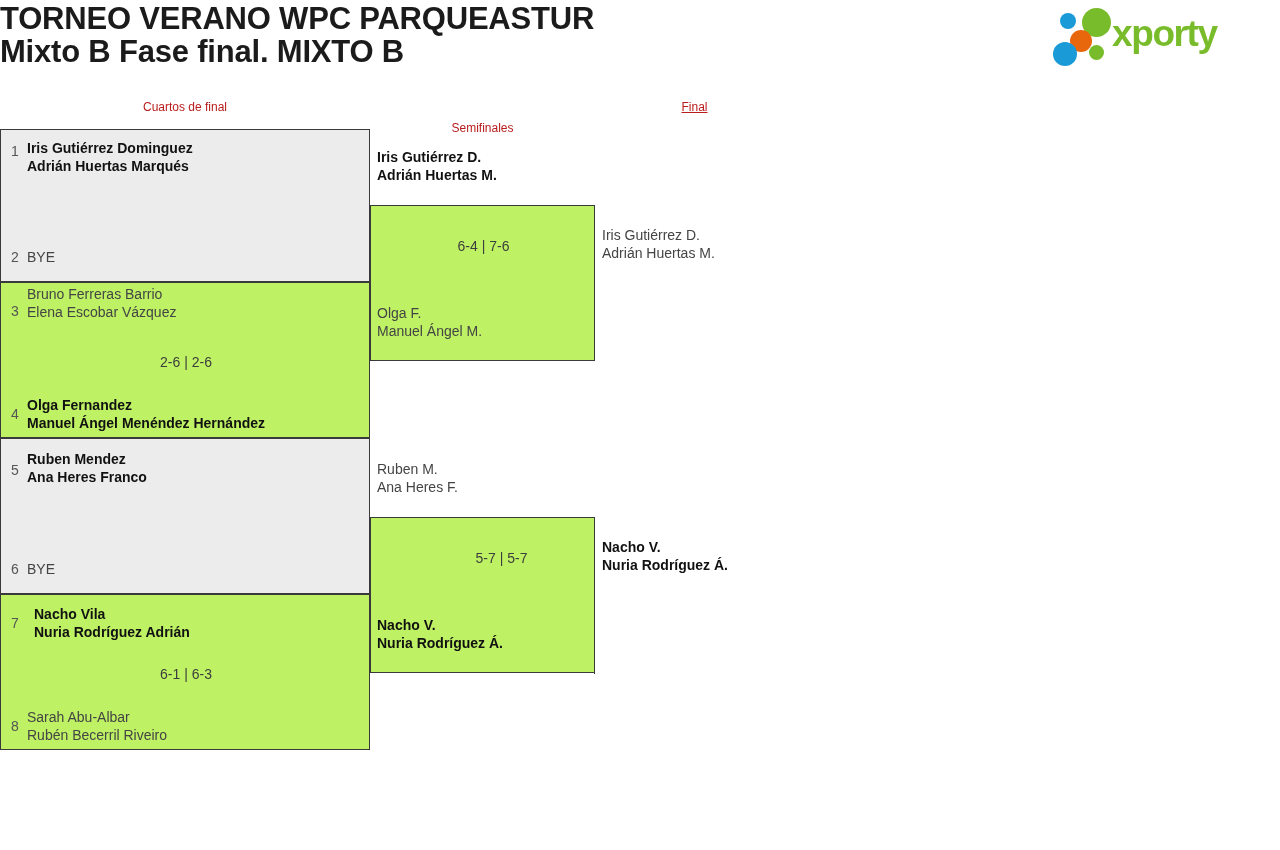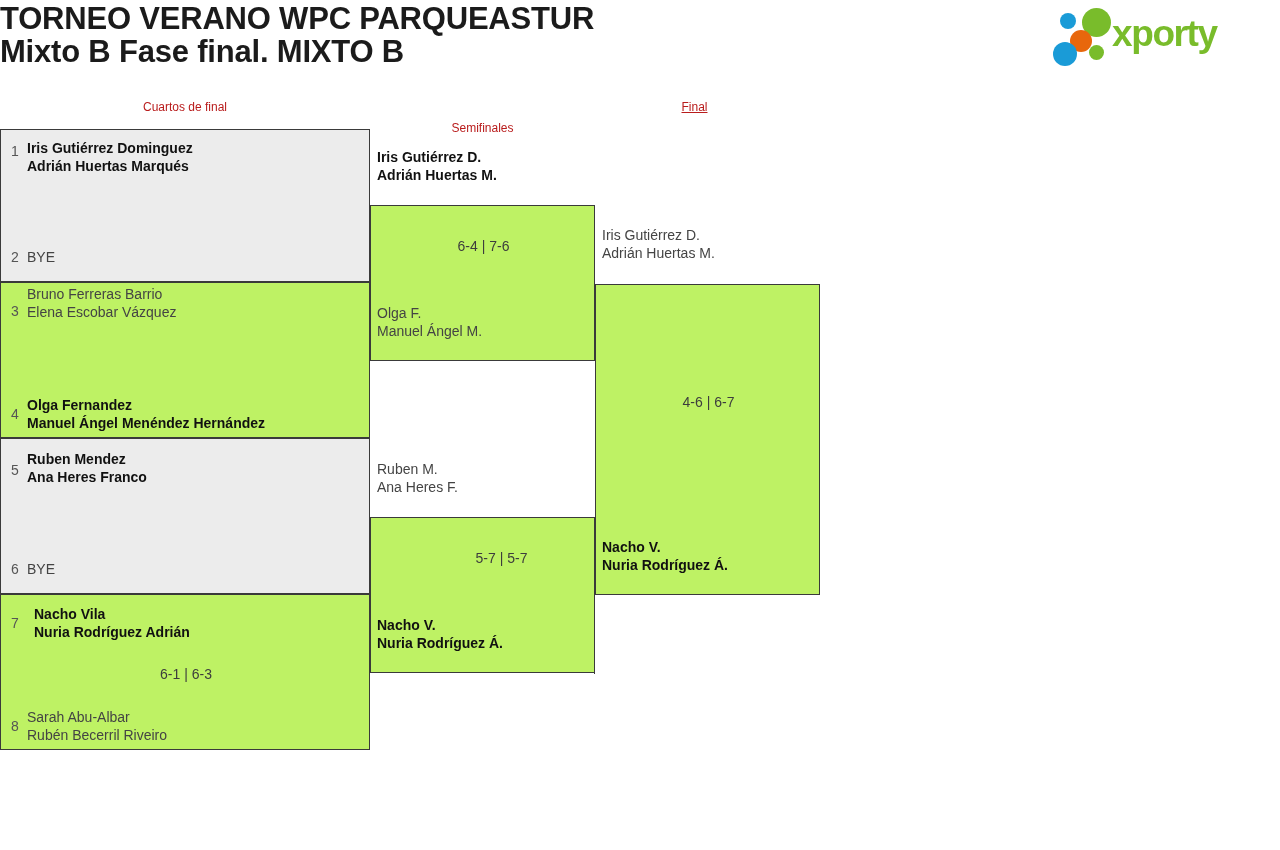--- a/index.html
+++ b/index.html
@@ -134,20 +134,21 @@
     <span class="seed" style="top:20px;">3</span>
     <div class="team" style="left:26px; top:2px;">
       <span class="ln">Bruno Ferreras Barrio</span>
       <span class="ln">Elena Escobar Vázquez</span>
     </div>
     <span class="seed" style="top:123px;">4</span>
     <div class="team winner" style="left:26px; top:113px;">
       <span class="ln">Olga Fernandez</span>
       <span class="ln">Manuel Ángel Menéndez Hernández</span>
     </div>
+    <div class="score" style="left:0px; top:70px; width:370px;">2-6 | 2-6</div>
   </div>
 
   <div class="match shaded" style="left:0px; top:438px; width:370px; height:156px;">
     <span class="seed" style="top:23px;">5</span>
     <div class="team winner" style="left:26px; top:11px;">
       <span class="ln">Ruben Mendez</span>
       <span class="ln">Ana Heres Franco</span>
     </div>
     <span class="seed" style="top:122px;">6</span>
     <div class="team" style="left:26px; top:121px;">
@@ -192,23 +193,20 @@
   <div class="team winner" style="left:377px; top:616px;">
     <span class="ln">Nacho V.</span>
     <span class="ln">Nuria Rodríguez Á.</span>
   </div>
 
   <div class="conn" style="left:369px; top:129px; width:1px; height:77px;"></div>
   <div class="conn" style="left:369px; top:360px; width:1px; height:78px;"></div>
   <div class="conn" style="left:369px; top:441px; width:1px; height:77px;"></div>
   <div class="conn" style="left:369px; top:672px; width:1px; height:78px;"></div>
 
-  <div class="match" style="left:595px; top:284px; width:225px; height:311px;">
-    <div class="score" style="left:0px; top:108px; width:225px;">4-6 | 6-7</div>
-  </div>
   <div class="team" style="left:602px; top:226px;">
     <span class="ln">Iris Gutiérrez D.</span>
     <span class="ln">Adrián Huertas M.</span>
   </div>
   <div class="team winner" style="left:602px; top:538px;">
     <span class="ln">Nacho V.</span>
     <span class="ln">Nuria Rodríguez Á.</span>
   </div>
 
   <div class="conn" style="left:594px; top:205px; width:1px; height:80px;"></div>

